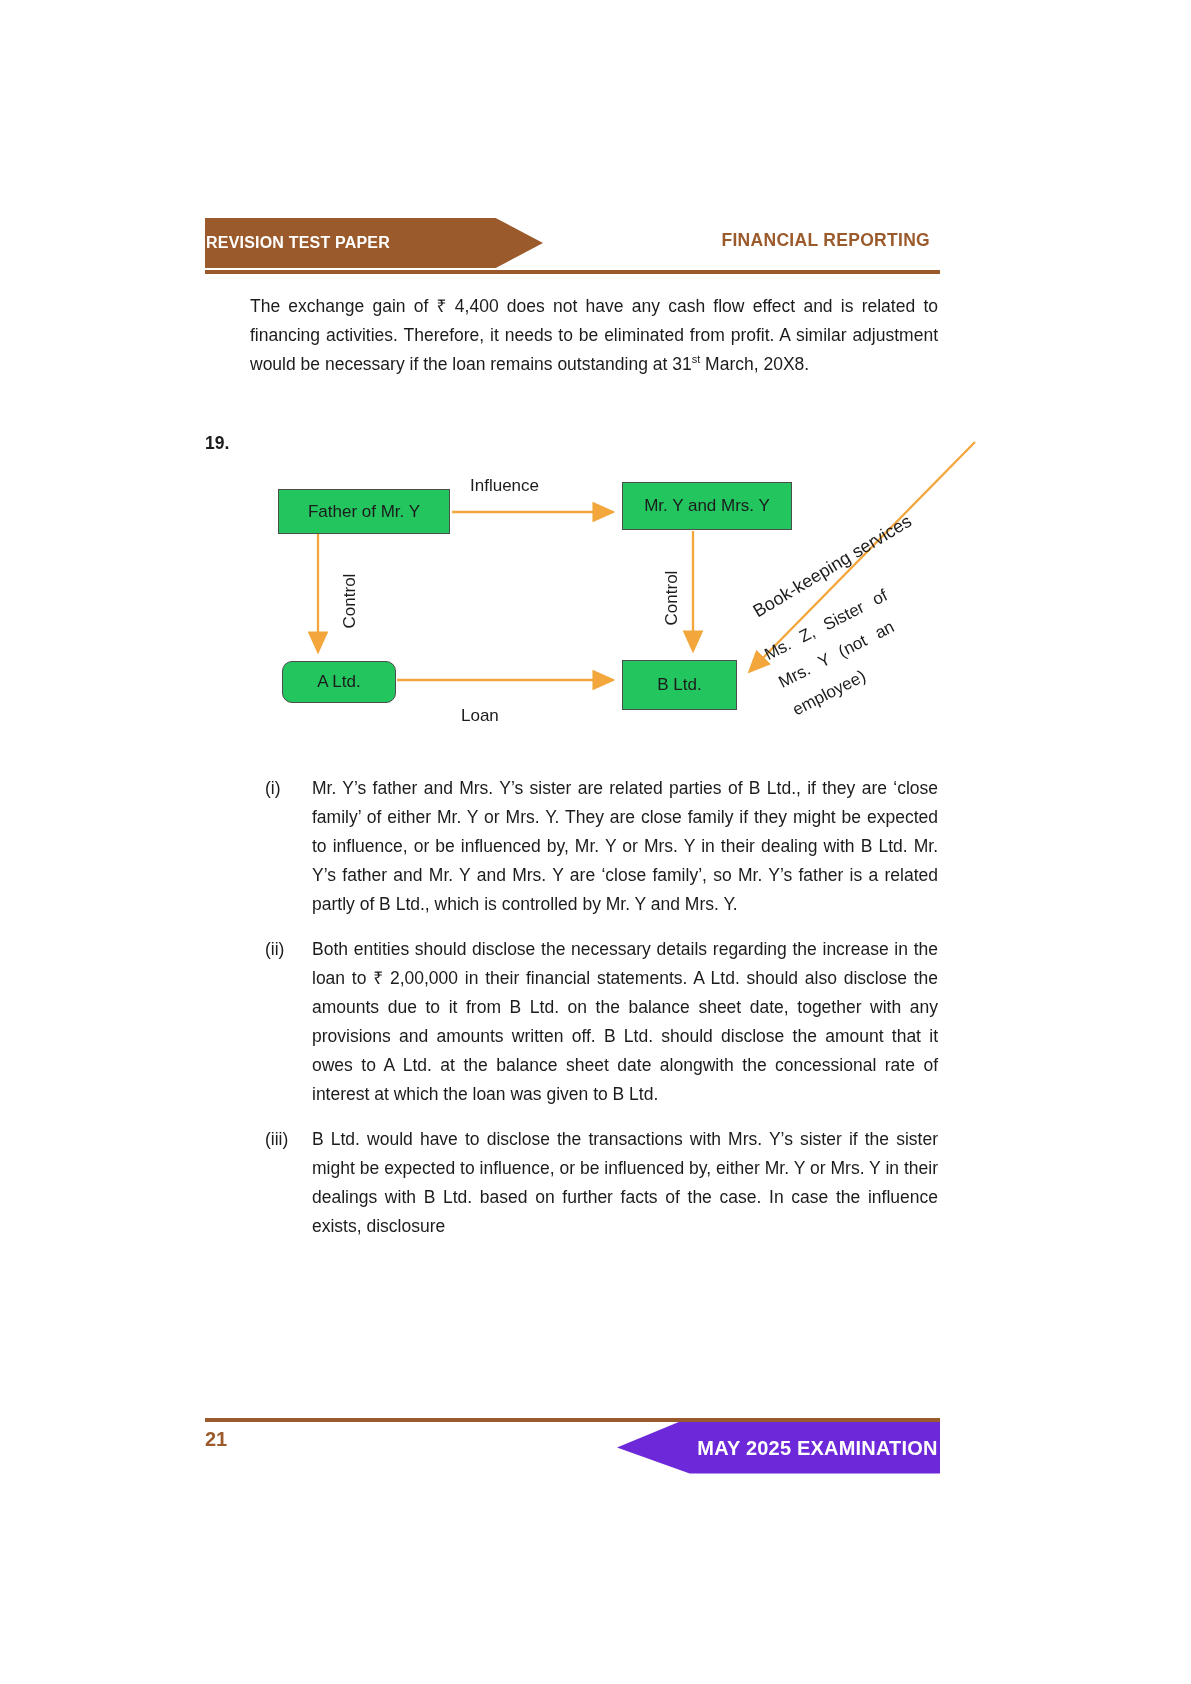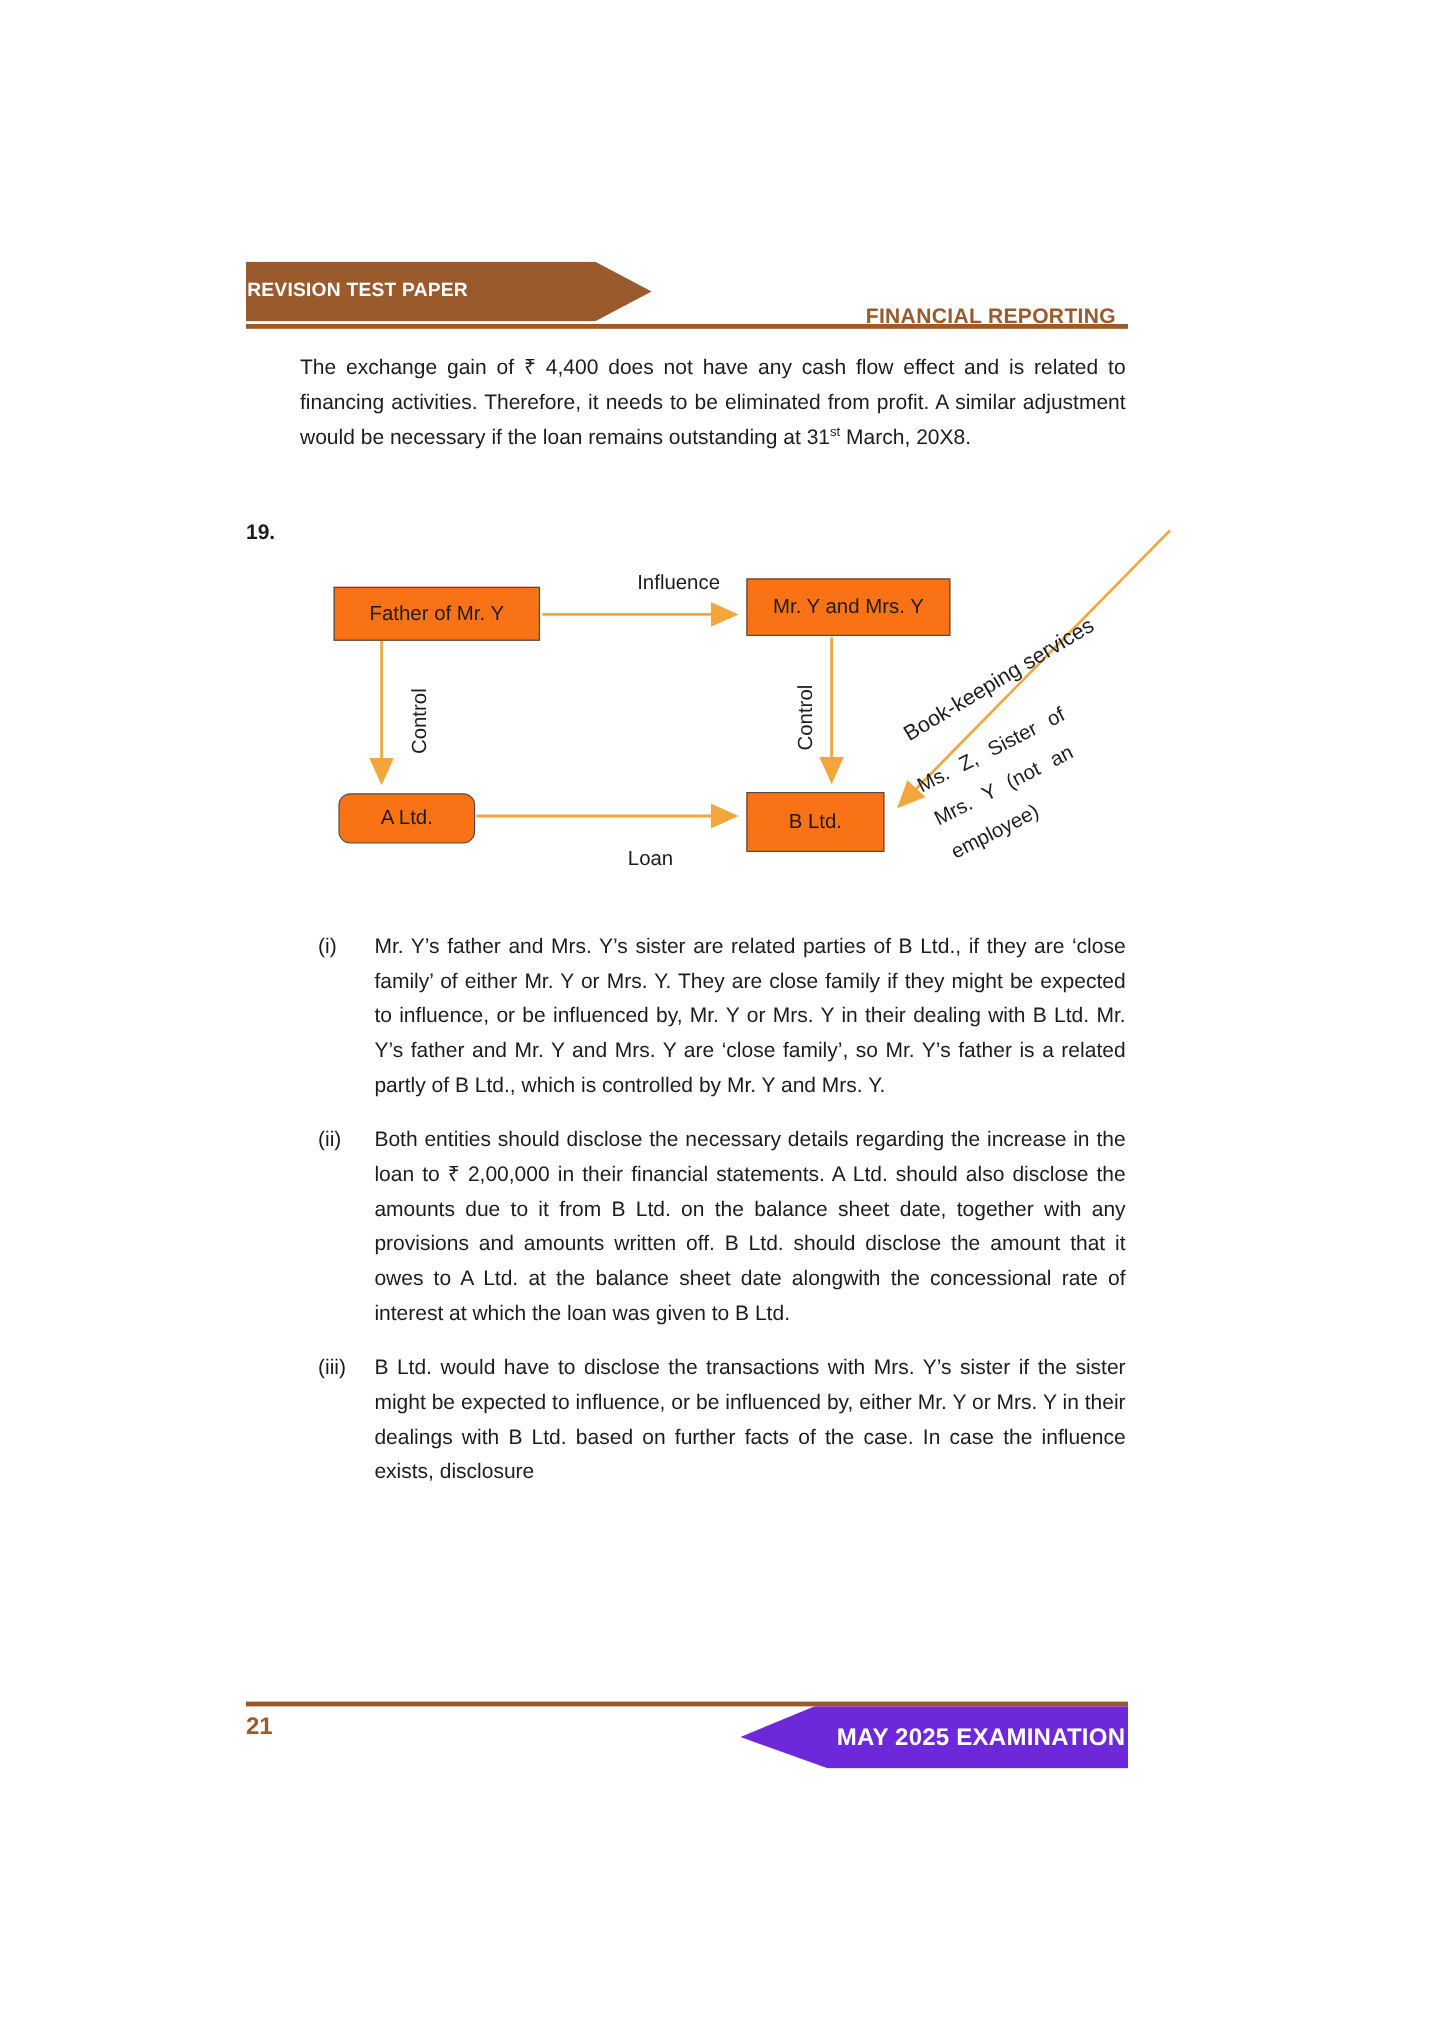--- a/index.html
+++ b/index.html
@@ -10,43 +10,43 @@
   
   .hdr-banner{
     position:absolute;left:205px;top:218px;width:338px;height:50px;
     background:#9b5a2b;color:#ffffff;font-weight:bold;font-size:16px;
     line-height:50px;padding-left:1px;box-sizing:border-box;
     clip-path:polygon(0 0,86% 0,100% 50%,86% 100%,0 100%);
     letter-spacing:.2px;
   }
   .hdr-subject{
     position:absolute;right:261px;top:230px;color:#9b5a2b;
-    font-weight:bold;font-size:17.5px;letter-spacing:.3px;margin-top:23px;
+    font-weight:bold;font-size:17.5px;letter-spacing:.3px;
   }
   .hdr-rule{position:absolute;left:205px;top:270px;width:735px;height:3.5px;background:#9b5a2b;}
   
   .intro{
     position:absolute;left:250px;top:292px;width:688px;margin:0;
     font-size:17.5px;line-height:29px;text-align:justify;
   }
   .intro sup{font-size:11px;line-height:0;}
   .q-number{position:absolute;left:205px;top:433px;font-size:17.5px;font-weight:bold;}
   
   .diagram{position:absolute;left:0;top:430px;width:1191px;height:310px;}
   .diagram svg{position:absolute;left:0;top:0;width:1191px;height:310px;}
   .dbox{
-    position:absolute;border:1.6px solid #4d4d4d;background:#f97316;
+    position:absolute;border:1.6px solid #4d4d4d;background:#22c55e;
     display:flex;align-items:center;justify-content:center;
     font-size:17px;box-sizing:border-box;
   }
   .box-father{left:278px;top:59px;width:172px;height:45px;}
   .box-couple{left:622px;top:52px;width:170px;height:48px;}
   .box-altd{left:282px;top:231px;width:114px;height:42px;border-radius:10px;}
   .box-bltd{left:622px;top:230px;width:115px;height:50px;}
-  .hlabel{position:absolute;font-size:17px;text-align:right;}
+  .hlabel{position:absolute;font-size:17px;text-align:left;}
   .lbl-influence{left:470px;top:46px;width:130px;}
   .lbl-loan{left:461px;top:276px;width:100px;}
   .vlabel{
     position:absolute;width:130px;text-align:center;font-size:17px;
     transform:rotate(-90deg);
   }
   .lbl-control-left{left:285px;top:161px;}
   .lbl-control-right{left:607px;top:158px;}
   .lbl-bookkeeping{
     position:absolute;left:742px;top:126px;font-size:18px;white-space:nowrap;

